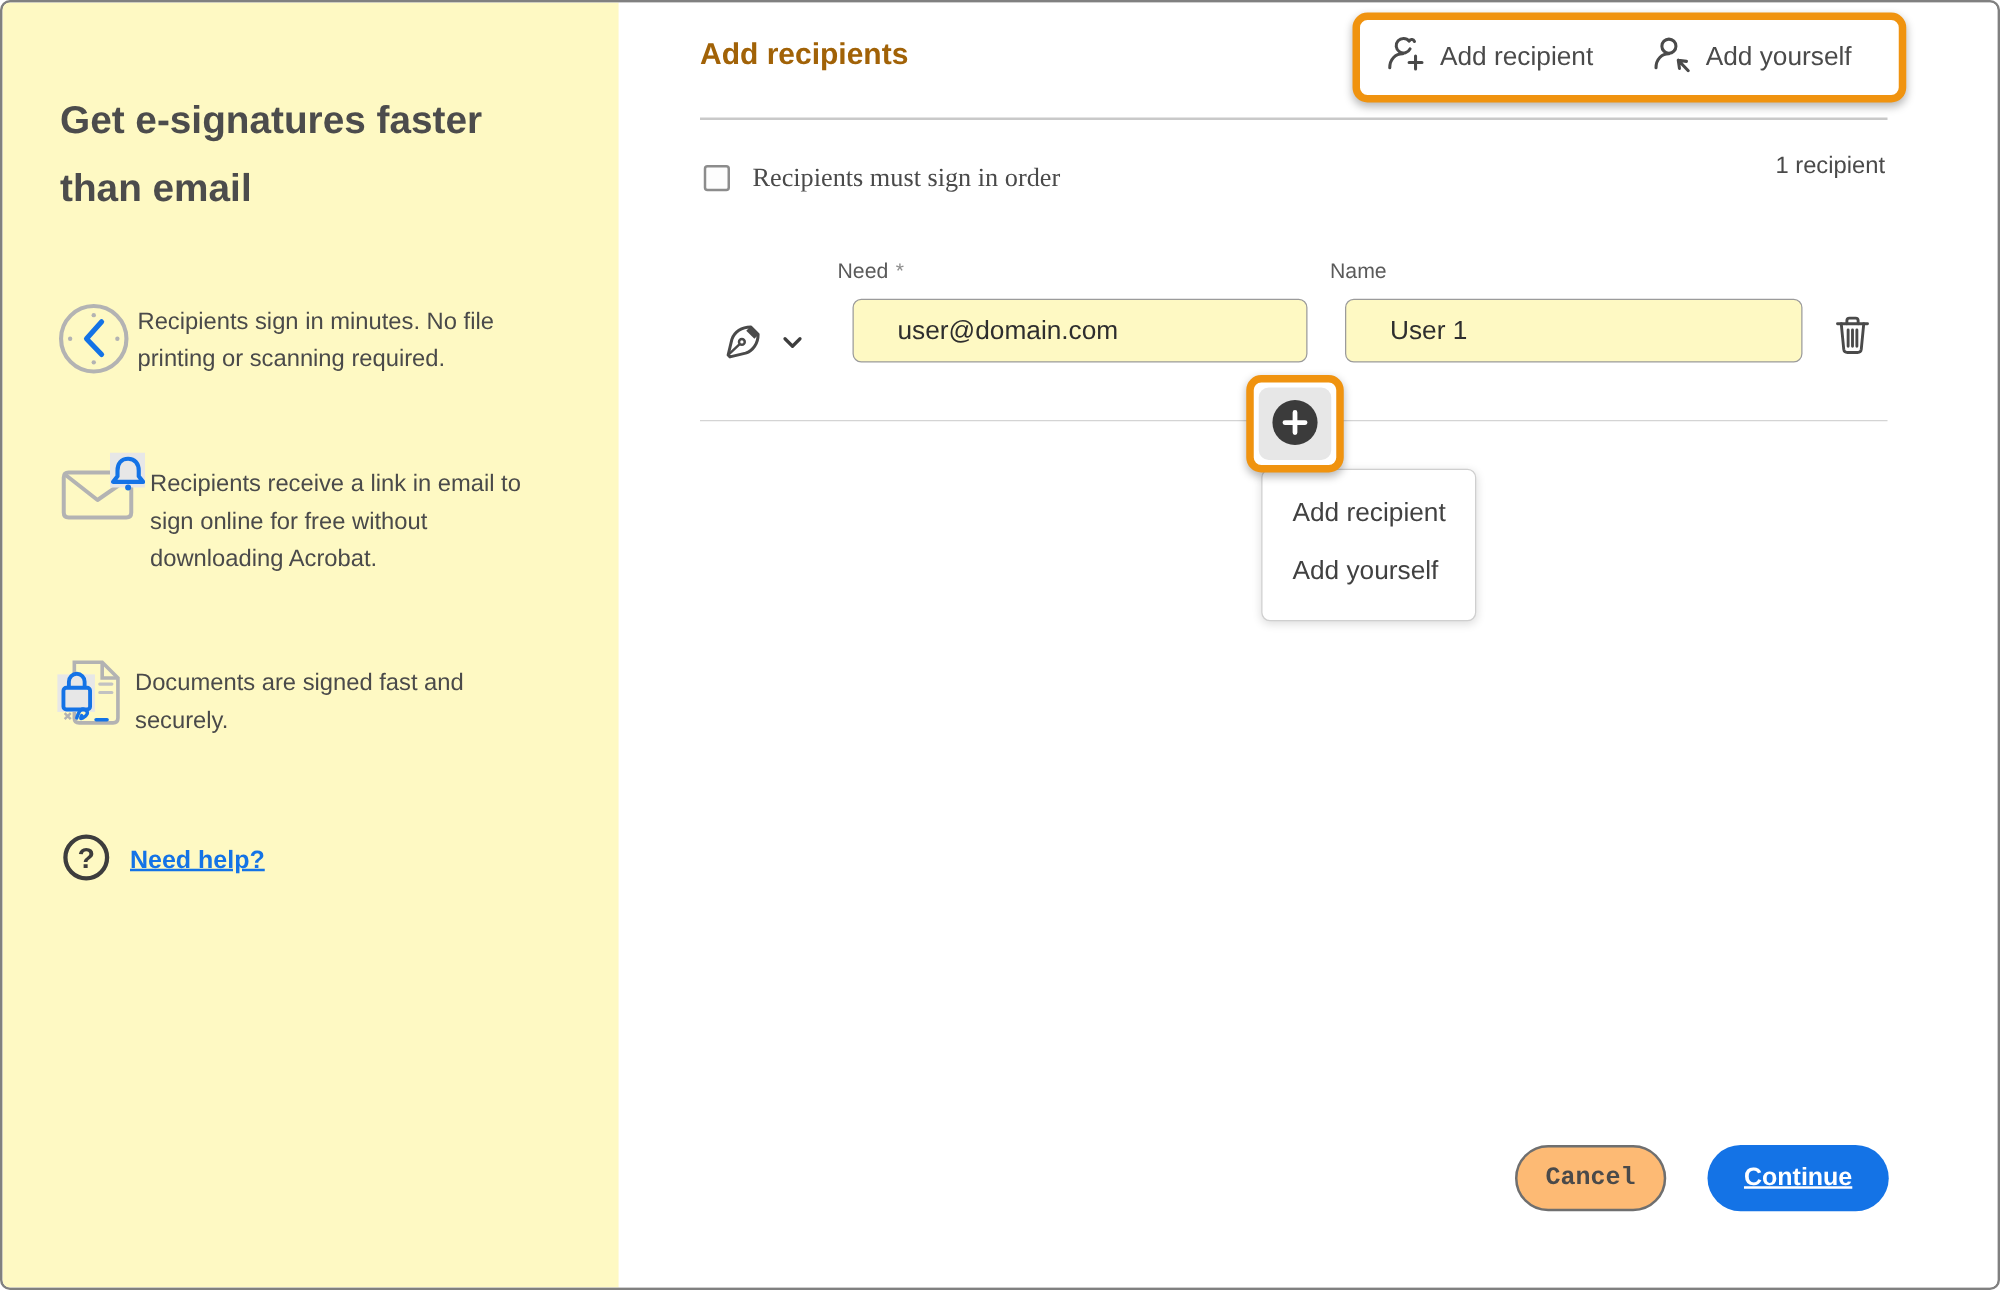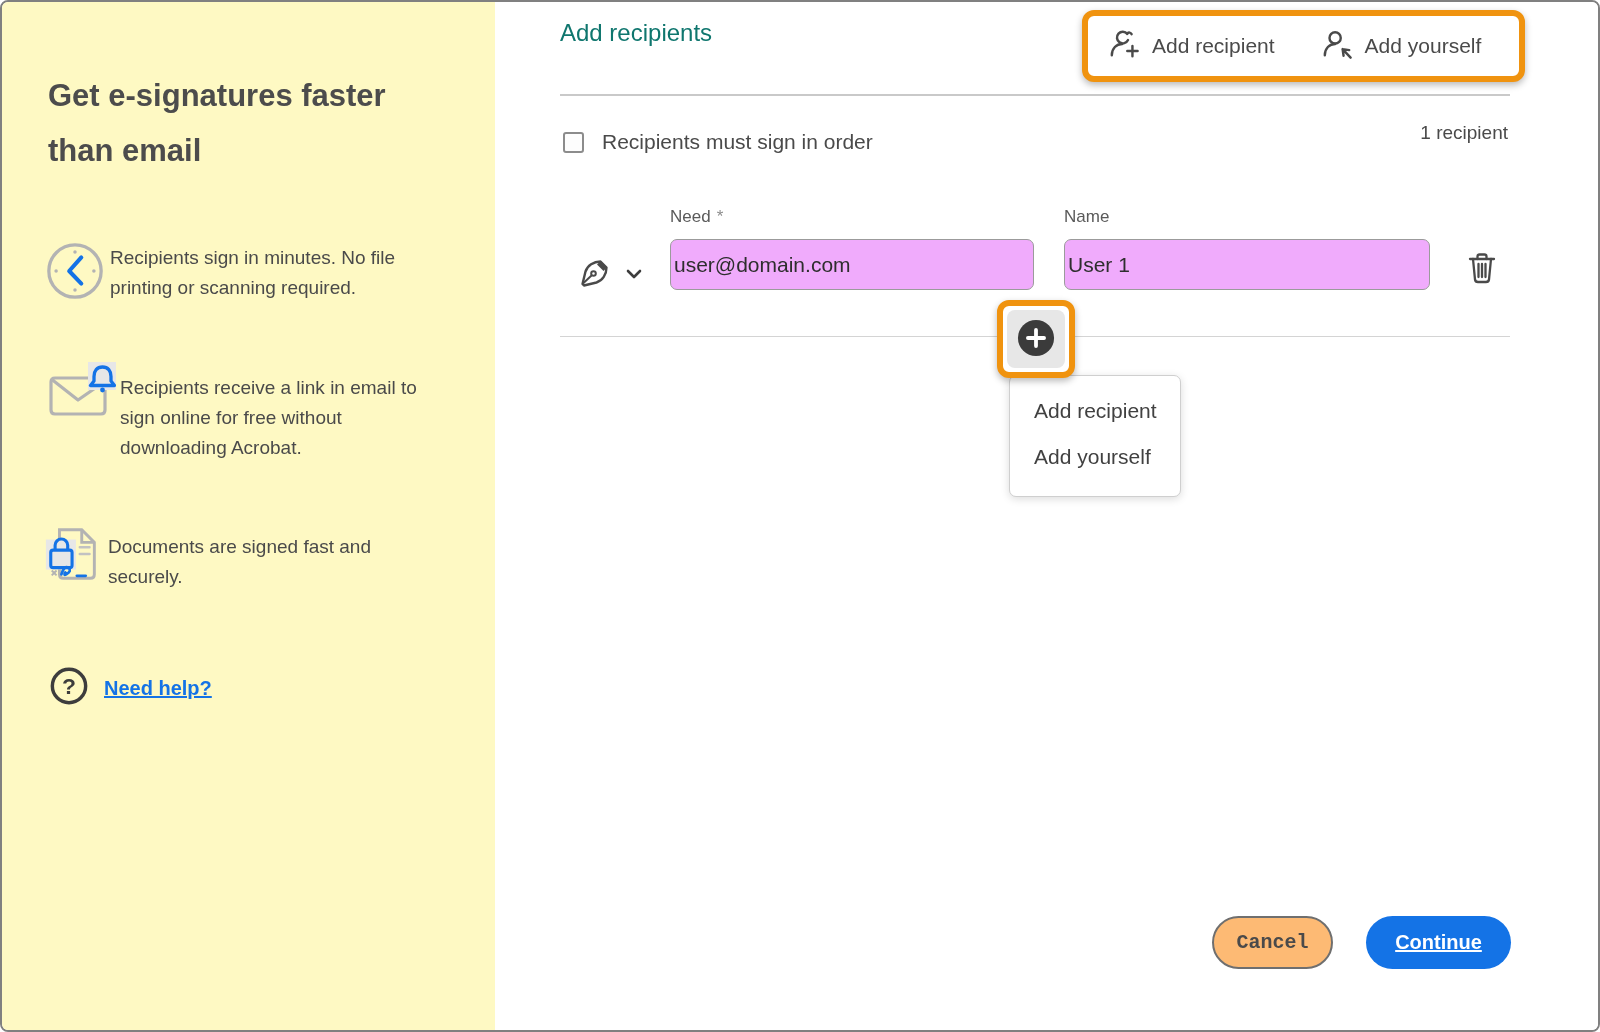--- a/index.html
+++ b/index.html
@@ -24,49 +24,49 @@
   }
   .b1 { top:238px; }
   .b2 { top:360px; }
   .b2 .benefit-text { padding-top:11px; }
   .b3 { top:522px; }
   .b3 .benefit-text { padding-top:8px; }
   .help-row { position:absolute; left:47px; top:664px; display:flex; gap:15px; align-items:center; }
   .help-link { font-size:20px; font-weight:700; color:#1473E6; text-decoration:underline; cursor:pointer; }
   
   .main { position:absolute; left:493px; top:0; right:0; bottom:0; background:#ffffff; }
-  .main-title { position:absolute; left:65px; top:17px; font-size:24px; font-weight:400; color:#0f766e; }
+  .main-title { position:absolute; left:65px; top:28px; font-size:24px; font-weight:700; color:#a16207; }
   .callout {
     border:6px solid #F0930F; border-radius:12px; background:#ffffff;
     box-shadow:0 3px 7px rgba(0,0,0,0.28);
   }
   .top-callout {
     position:absolute; left:587px; top:8px; width:443px; height:72px;
     display:flex; align-items:center; padding:0 10px 0 20px; gap:46px;
   }
   .icon-btn { display:flex; align-items:center; gap:12px; cursor:pointer; background:none; border:none;
     font-family:"Liberation Sans", sans-serif; font-size:21px; color:#4a4a4a; }
   .divider { position:absolute; left:65px; right:88px; height:2px; background:#c9c9c9; }
   .divider-1 { top:92px; }
   .divider-2 { top:334px; height:1px; background:#d4d4d4; }
   .order-row { position:absolute; left:68px; top:128px; display:flex; align-items:center; gap:18px; }
   .checkbox {
     width:21px; height:21px; border:2.5px solid #8c8c8c; border-radius:3px; background:#fdfdfd; cursor:pointer;
   }
-  .order-label { font-size:21px; color:#4a4a4a; }
+  .order-label { font-size:21px; color:#4a4a4a;font-family:Liberation Serif, serif; }
   .recipient-count { position:absolute; right:90px; top:120px; font-size:19px; color:#4a4a4a; }
   .field-label { font-size:17px; color:#5a5a5a; }
   .req { color:#8d8d8d; margin-left:6px; }
   .field-group { position:absolute; top:205px; }
   .email-group { left:175px; }
   .name-group { left:569px; }
   .text-input {
     margin-top:12px; display:block; height:51px; border:1px solid #9b9b9b; border-radius:7px;
-    background:#f0abfc; font-family:"Liberation Sans", sans-serif;
-    font-size:21px; color:#2e2e2e; padding:0 3px;
+    background:#fef9c3; font-family:"Liberation Sans", sans-serif;
+    font-size:21px; color:#2e2e2e; padding:0 35px;margin-left:12px;
   }
   .email-input { width:364px; }
   .name-input { width:366px; }
   .role-selector {
     position:absolute; left:78px; top:250px; display:flex; align-items:center; gap:13px;
     background:none; border:none; cursor:pointer; padding:4px;
   }
   .trash-btn { position:absolute; left:970px; top:247px; background:none; border:none; cursor:pointer; padding:2px; }
   
   .plus-callout {

